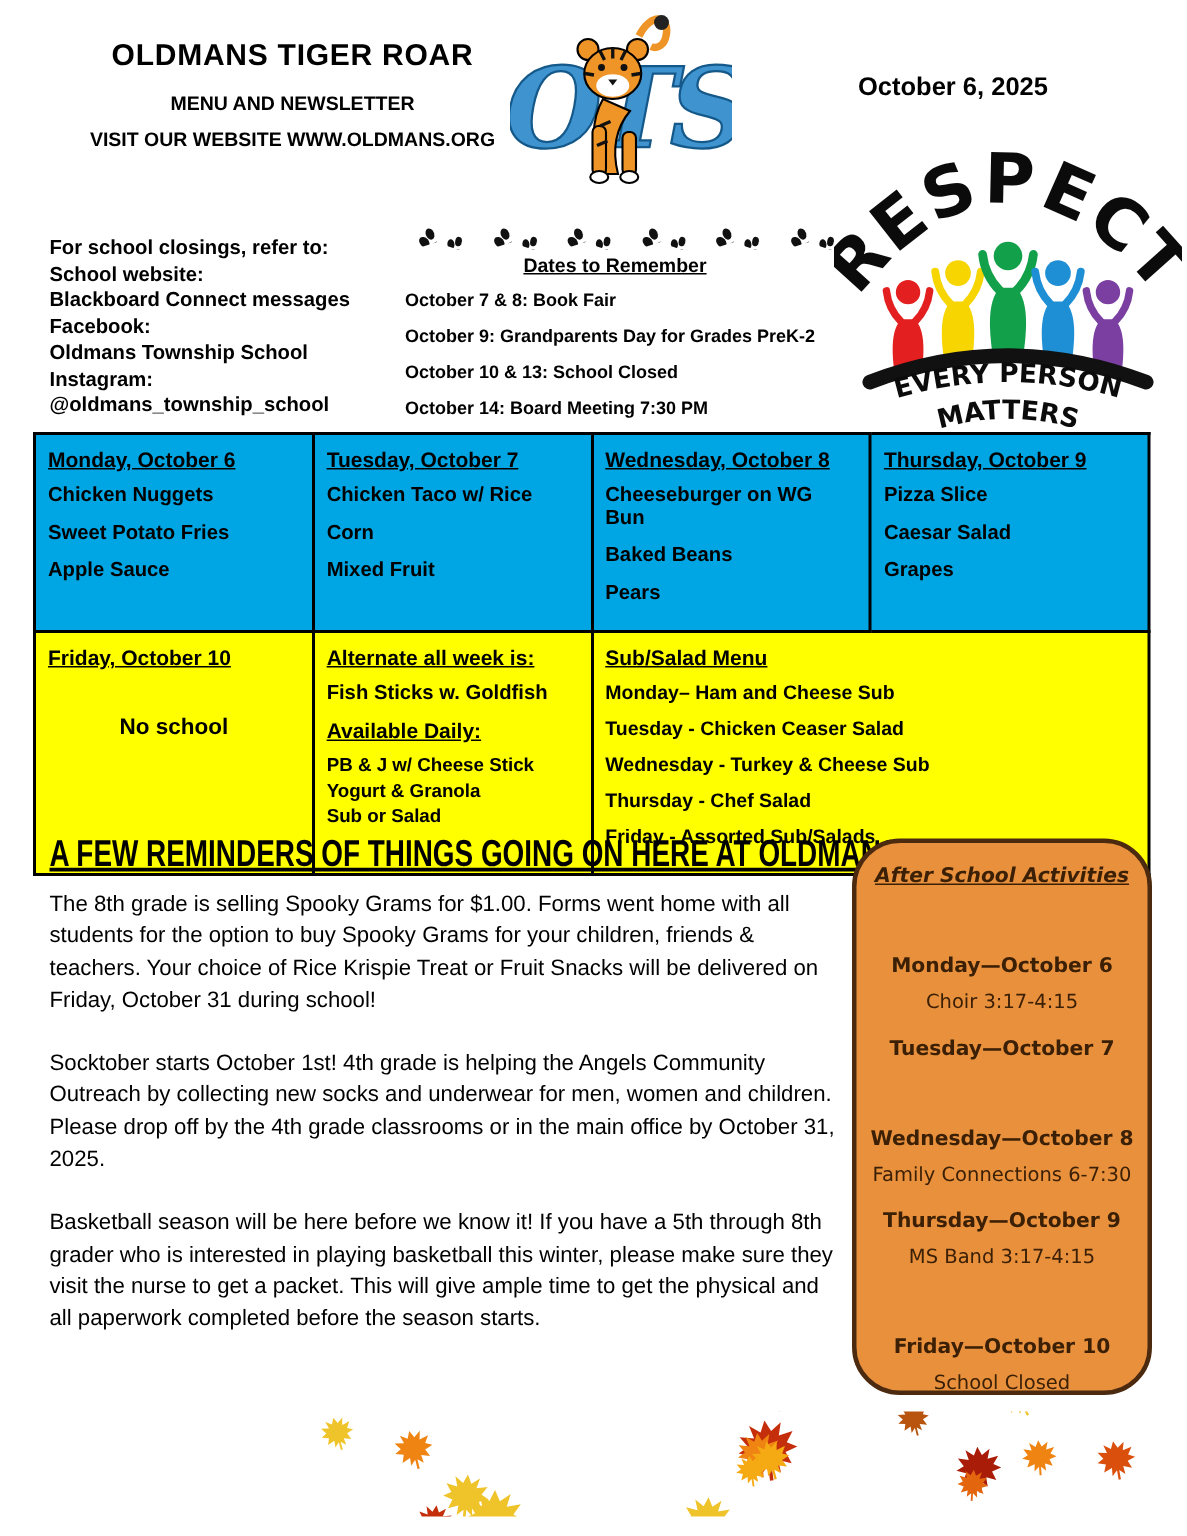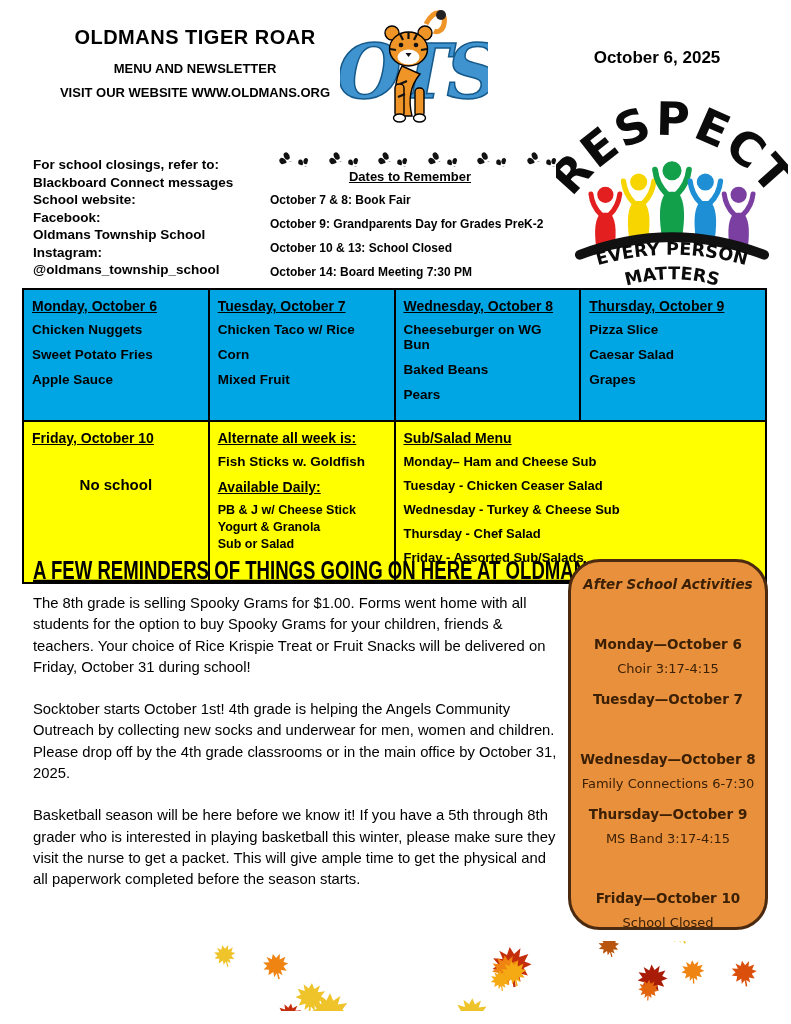--- a/index.html
+++ b/index.html
@@ -4,21 +4,21 @@
 <style>
   html,body{margin:0;padding:0;background:#fff;}
   .page{position:relative;width:791px;height:1024px;margin:0 auto;background:#fff;
         font-family:"Liberation Sans",sans-serif;color:#000;overflow:hidden;}
 
   
   .masthead{position:absolute;left:30px;top:26px;width:330px;text-align:center;}
   .masthead .title{font-size:20px;font-weight:bold;letter-spacing:.5px;margin-bottom:12px;}
   .masthead .sub{font-size:13px;font-weight:bold;margin-bottom:9px;}
   .tiger-logo{position:absolute;left:340px;top:4px;width:148px;height:128px;}
-  .issue-date{position:absolute;left:572px;top:48px;width:170px;text-align:center;
+  .issue-date{position:absolute;left:572px;top:48px;width:170px;text-align:left;
               font-size:17px;font-weight:bold;}
 
   
   .closings{position:absolute;left:33px;top:136px;width:240px;
             font-size:13.5px;font-weight:bold;line-height:17.5px;margin-top:20px;}
   .paw-row{position:absolute;left:262px;top:138px;width:296px;height:30px;
            display:flex;align-items:center;justify-content:space-between;}
   .paw{fill:#111;display:block;}
   .dates-block{position:absolute;left:258px;top:169px;width:304px;}
   .dates-title{text-align:center;font-size:13px;font-weight:bold;text-decoration:underline;margin-bottom:9px;}
@@ -40,21 +40,21 @@
   .reminders{position:absolute;left:33px;top:556px;width:527px;}
   .reminders-heading{display:inline-block;font-size:20px;font-weight:800;letter-spacing:0;
                      text-decoration:underline;transform:scale(.93,1.25);transform-origin:0 0;
                      white-space:nowrap;margin-bottom:14px;}
   .reminders p{font-size:14.8px;line-height:1.44;margin:0 0 21px 0;}
 
   
   .asa-box{position:absolute;left:568px;top:559px;width:200px;height:371px;box-sizing:border-box;
            background:var(--asa-orange,#e8903c);border:3px solid var(--asa-border,#4b2a10);
            border-radius:32px;text-align:center;color:#3c2006;font-family:"DejaVu Sans",sans-serif;}
-  .asa-title{margin-top:14px;font-size:13.5px;font-weight:bold;font-style:italic;}
+  .asa-title{margin-top:14px;font-size:13.5px;font-weight:bold;font-style:italic;text-decoration:underline;}
   .asa-day{font-size:13.5px;font-weight:bold;margin-top:15px;}
   .asa-day.first{margin-top:44px;}
   .asa-day.big-gap{margin-top:44px;}
   .asa-act{font-size:13px;margin-top:9px;}
 
   
   .leaves{position:absolute;left:0;top:941px;width:791px;height:70px;}
 </style>
 </head>
 <body>
@@ -100,22 +100,22 @@
       <circle cx="76" cy="41" r="2.3" fill="#111" stroke="none"></circle>
       <path d="M65.5,49 L71.5,49 L68.5,53 Z" fill="#111" stroke="none"></path>
       <path d="M60,30 L63,36 M68.5,28 L68.5,35 M77,30 L74,36 M50,45 L56,46 M87,45 L81,46 M60,80 L67,77 M58,93 L65,90" stroke="#111" stroke-width="2.2" fill="none"></path>
     </g>
   </svg>
 
   <div class="issue-date">October 6, 2025</div>
 
   <div class="closings">
     <div>For school closings, refer to:</div>
+    <div>School website:</div>
     <div>Blackboard Connect messages</div>
-    <div>School website:</div>
     <div>Facebook:</div>
     <div>Oldmans Township School</div>
     <div>Instagram:</div>
     <div>@oldmans_township_school</div>
   </div>
 
   <div class="paw-row">
       <svg class="paw" width="26" height="26" viewBox="-16 -16 32 32" style="transform: rotate(-18deg);">
         <use href="#paw"></use>
       </svg>

